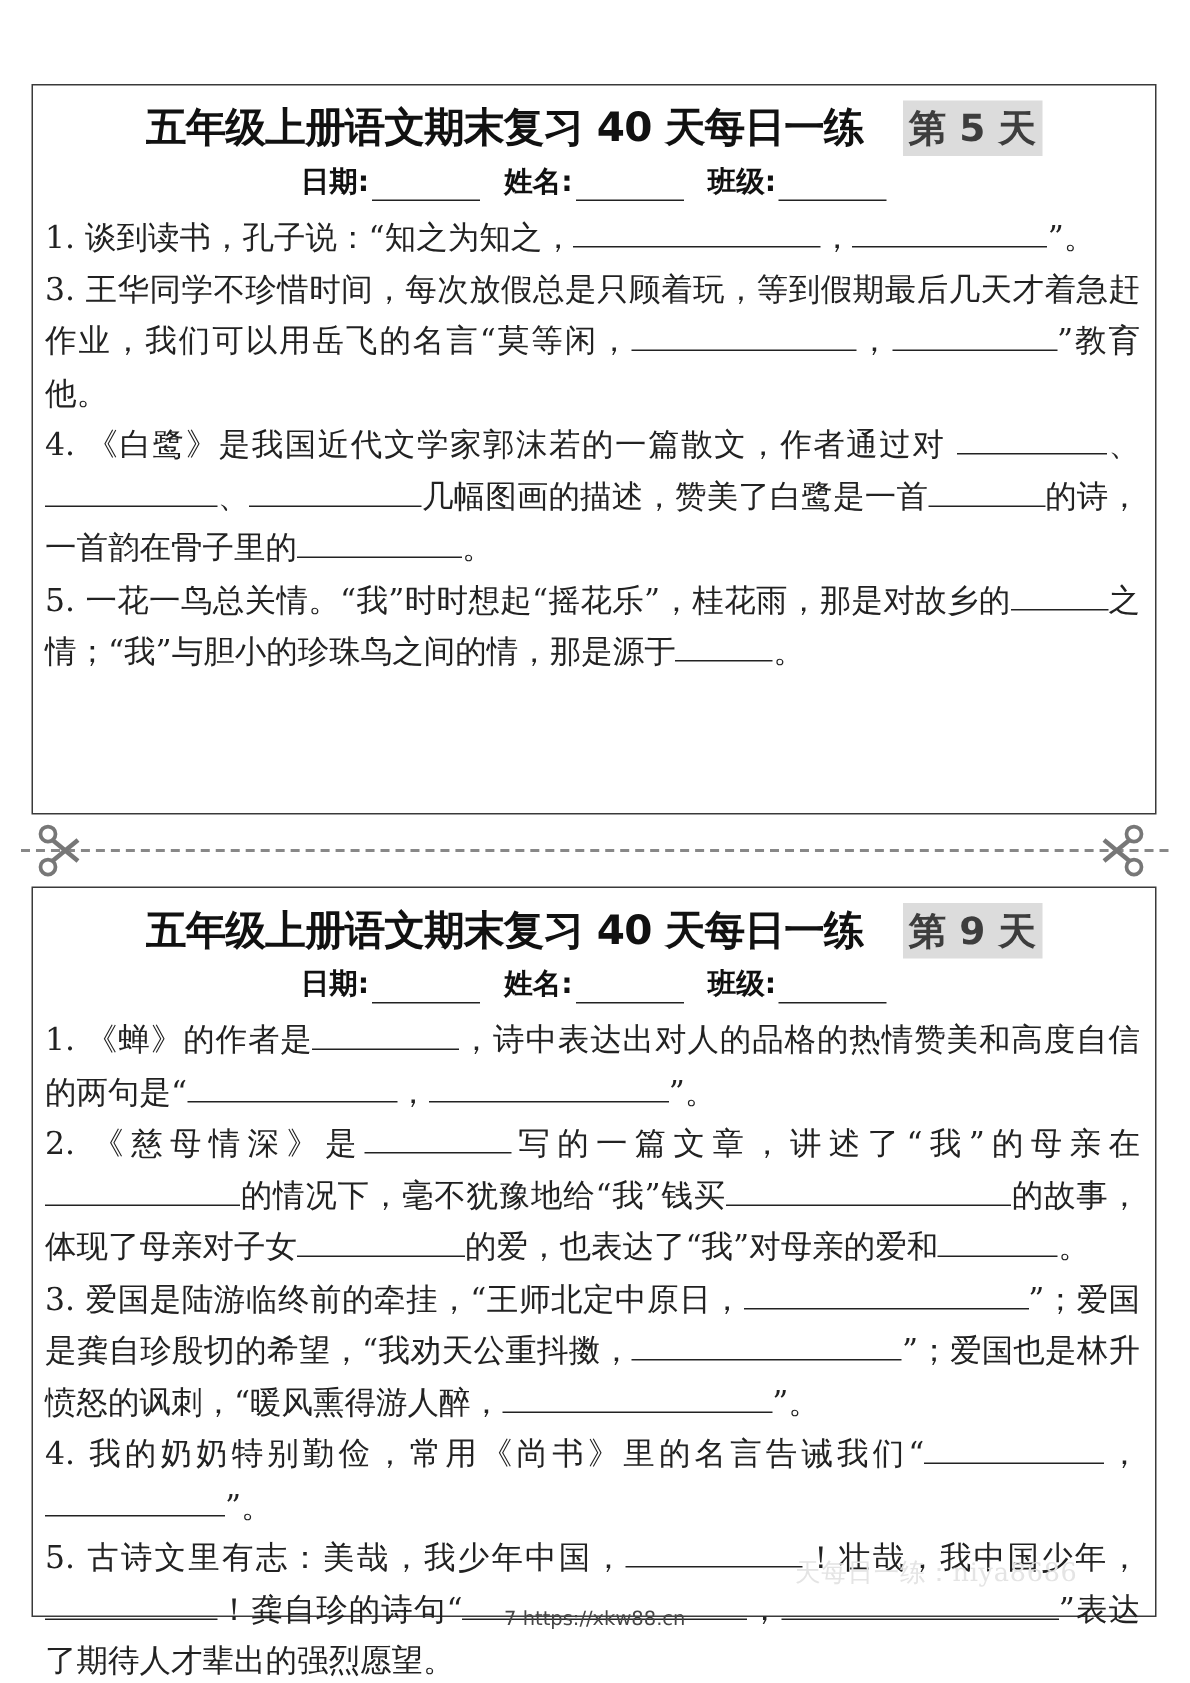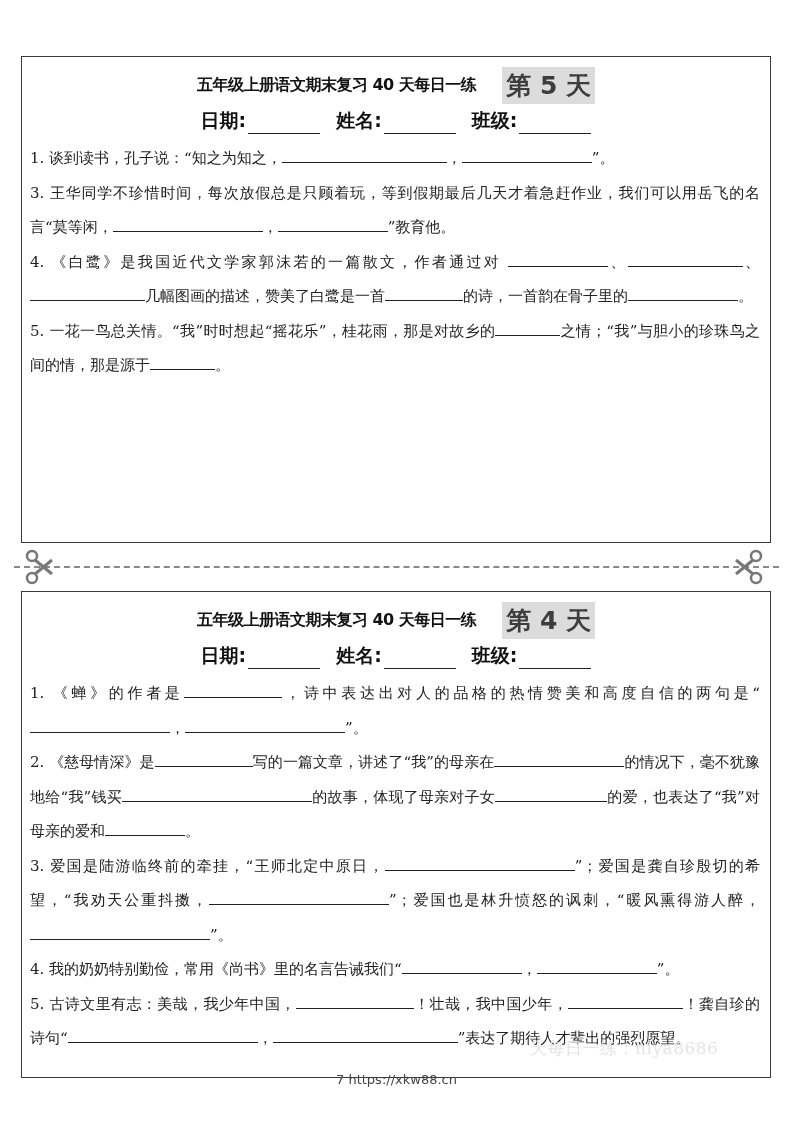--- a/index.html
+++ b/index.html
@@ -12,37 +12,37 @@
     border: 1.5px solid #3a3a3a; box-sizing: border-box; background: #fff;
   }
   #card1 { top: 56px; height: 487px; }
   #card2 { top: 591px; height: 487px; }
   .title-row {
     position: absolute; top: 8px; left: 0; right: 0; height: 40px;
     display: flex; justify-content: center; align-items: center;
   }
   .title {
     font-family: "DejaVu Sans", "Liberation Sans", sans-serif; font-weight: bold;
-    font-size: 16px; color: #111; letter-spacing: -0.5px;
+    font-size: 27px; color: #111; letter-spacing: -0.5px;
   }
   .day-badge {
     margin-left: 26px; background: #dcdcdc; padding: 2px 4px;
     font-family: "DejaVu Sans", "Liberation Sans", sans-serif; font-weight: bold;
     font-size: 25px; color: #3d3d3d;
   }
   .info-row {
     position: absolute; top: 50px; left: 0; right: 0; height: 28px;
     display: flex; justify-content: center; align-items: center;
     font-family: "DejaVu Sans", "Liberation Sans", sans-serif; font-weight: bold; font-size: 19px; color: #111;
   }
   .info-field { display: inline-flex; align-items: flex-end; margin: 0 8px; }
   .info-blank { display: inline-block; width: 72px; border-bottom: 1.3px solid #222; height: 16px; margin-left: 2px; }
   .questions {
     position: absolute; top: 84px; left: 8px; right: 10px;
-    font-size: 15px; line-height: 34.5px; color: #222;
+    font-size: 21px; line-height: 34.5px; color: #222;
   }
   .q { margin: 0; text-align: justify; }
   .blank { display: inline-block; border-bottom: 1.2px solid #222; height: 18px; vertical-align: baseline; }
   .divider {
     position: absolute; top: 566px; left: 14px; width: 765px; height: 0;
     border-top: 2px dashed #888;
   }
   .scissors {
     position: absolute; top: 547px; width: 40px; height: 40px;
   }
@@ -97,21 +97,21 @@
 <svg class="scissors" id="scissors-right" viewBox="0 0 40 40">
   <circle cx="10" cy="9" r="5" fill="none" stroke="#777" stroke-width="2.5"></circle>
   <circle cx="10" cy="31" r="5" fill="none" stroke="#777" stroke-width="2.5"></circle>
   <line x1="13" y1="13" x2="30" y2="27" stroke="#777" stroke-width="3"></line>
   <line x1="13" y1="27" x2="30" y2="13" stroke="#777" stroke-width="3"></line>
 </svg>
 
 <div class="card" id="card2">
   <div class="title-row">
     <span class="title">五年级上册语文期末复习 40 天每日一练</span>
-    <span class="day-badge">第 4 天</span>
+    <span class="day-badge">第 9 天</span>
   </div>
   <div class="info-row">
     <span class="info-field">
         <span>日期:</span>
         <span class="info-blank"></span>
       </span>
     <span class="info-field">
         <span>姓名:</span>
         <span class="info-blank"></span>
       </span>

